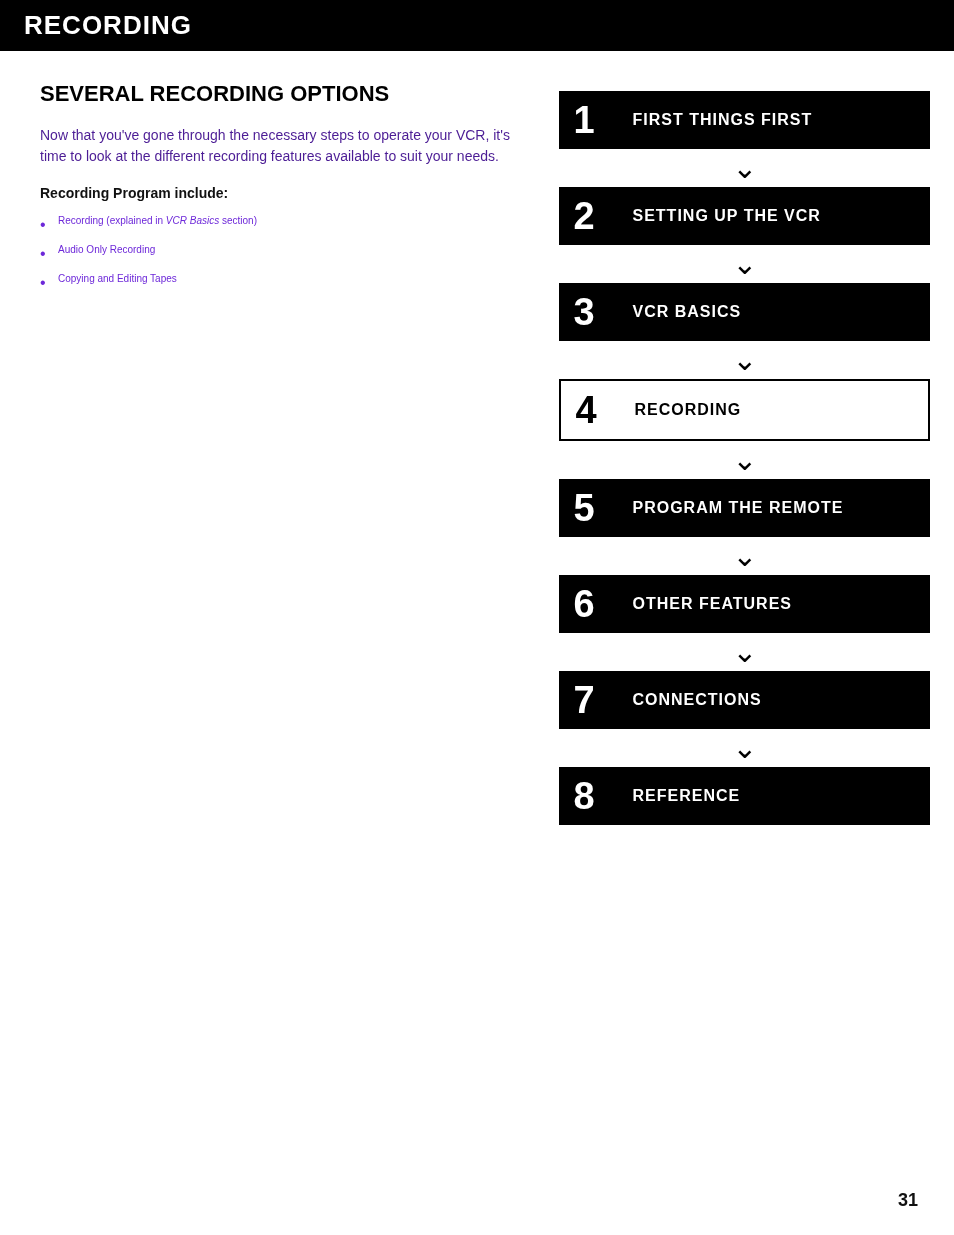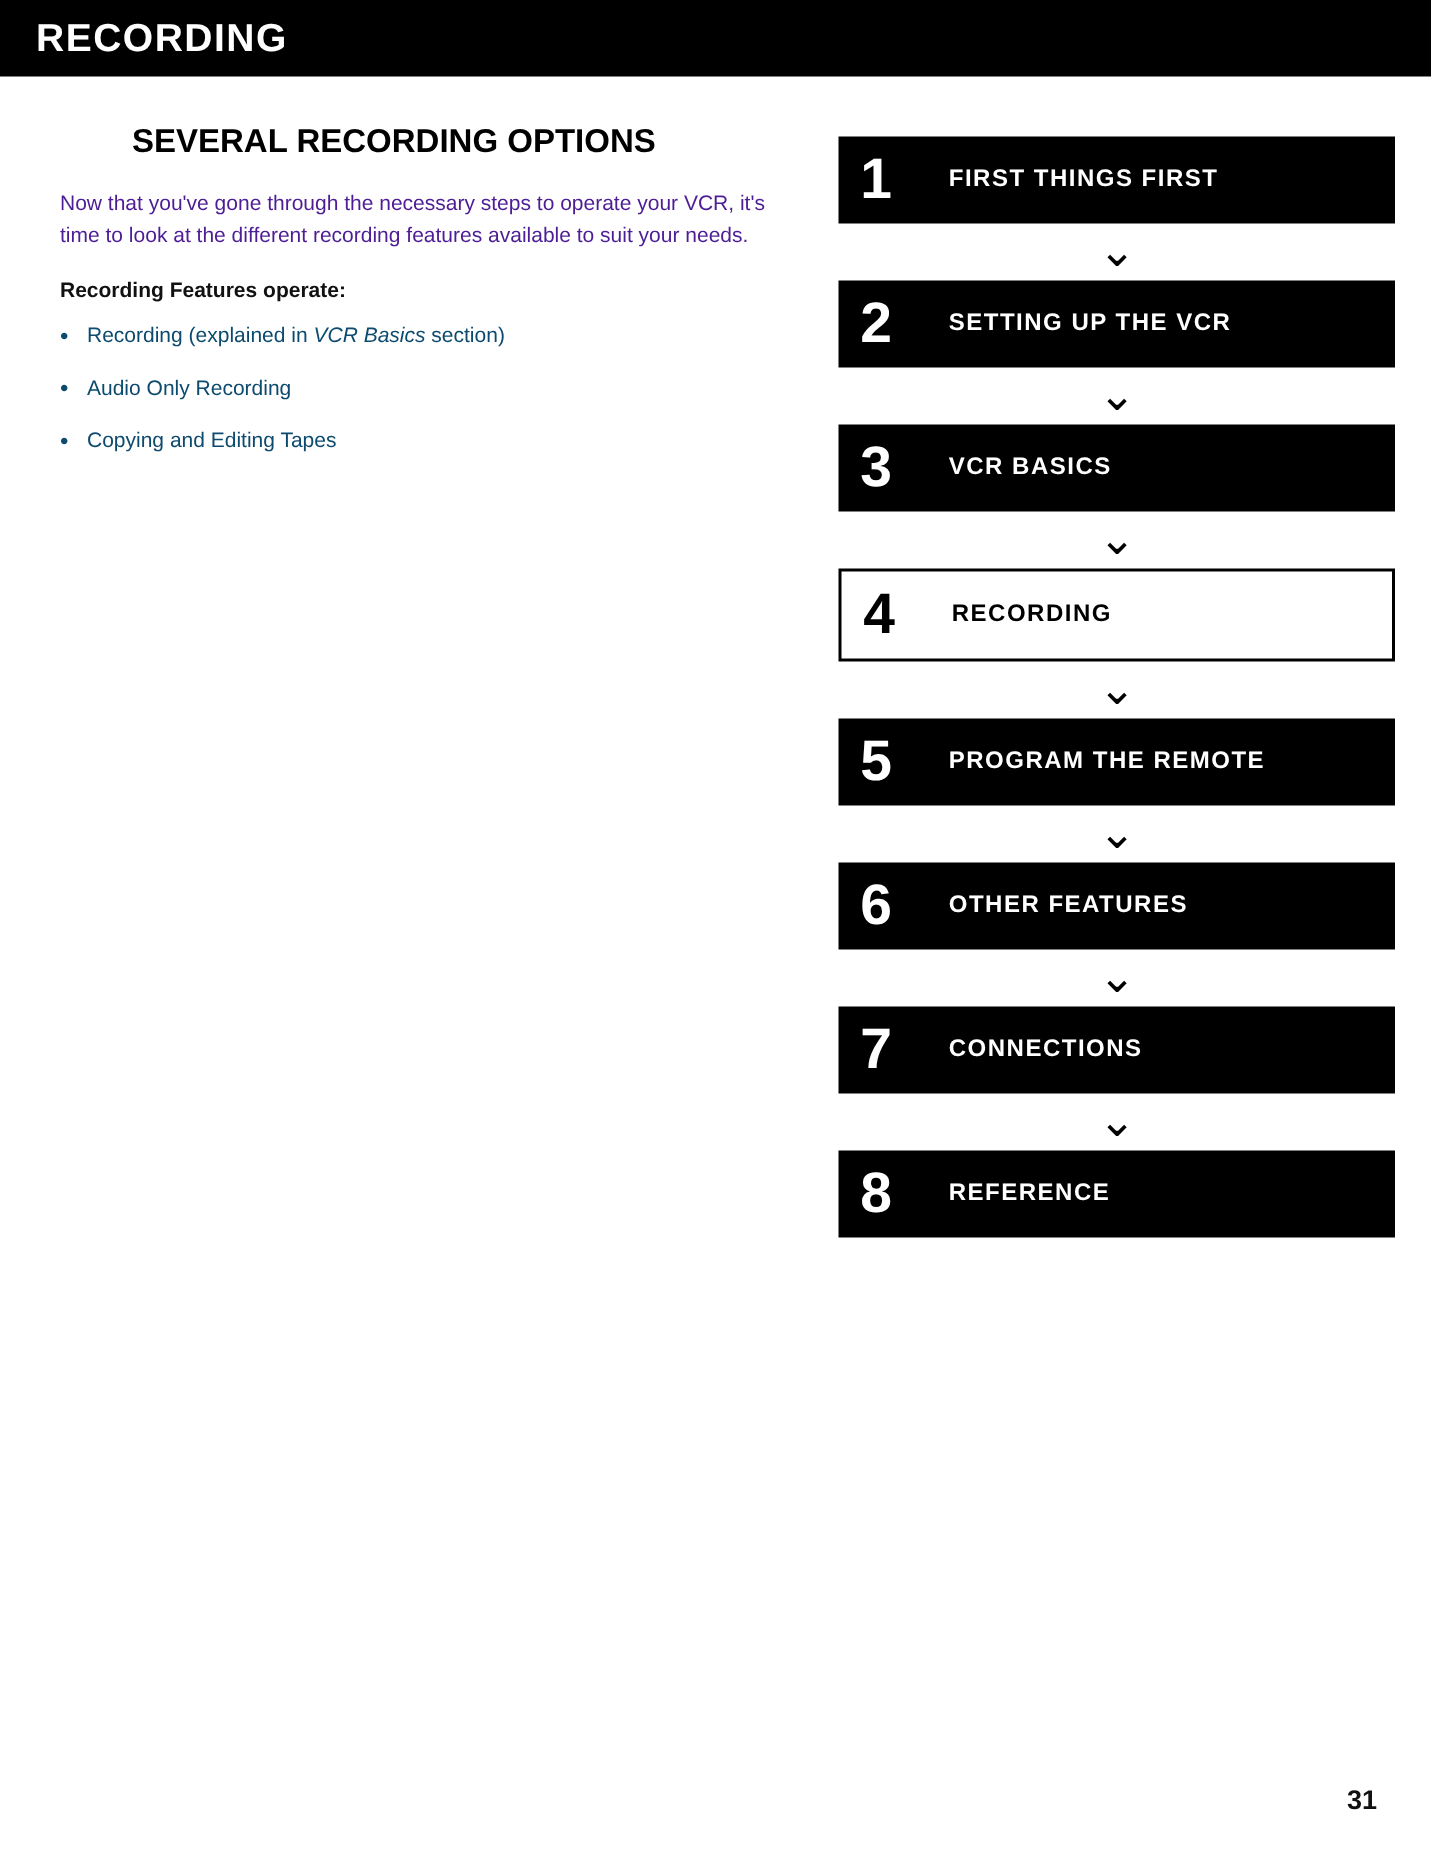--- a/index.html
+++ b/index.html
@@ -40,21 +40,20 @@
       padding-right: 10px;
     }
 
     .section-title {
       font-size: 22px;
       font-weight: 900;
       font-family: Arial Black, Arial, sans-serif;
       text-transform: uppercase;
       margin-bottom: 18px;
       line-height: 1.2;
-      margin-left: 48px;
     }
 
     .intro-text {
       font-size: 14px;
       line-height: 1.5;
       margin-bottom: 18px;
       color: #4c1d95;
     }
 
     .features-label {
@@ -63,26 +62,26 @@
       margin-bottom: 12px;
       color: #111;
     }
 
     .bullet-list {
       list-style: none;
       padding: 0;
     }
 
     .bullet-list li {
-      font-size: 14px;
+      font-size: 10px;
       line-height: 1.5;
       margin-bottom: 14px;
       padding-left: 18px;
       position: relative;
-      color: #0c4a6e;
+      color: #6d28d9;
     }
 
     .bullet-list li::before {
       content: "•";
       position: absolute;
       left: 0;
       top: 0;
       font-size: 16px;
     }
 
@@ -184,21 +183,21 @@
 
 <div class="page-header">
   <span class="page-header-title">RECORDING</span>
 </div>
 
 <div class="page-content">
 
   <div class="left-col">
     <h2 class="section-title">SEVERAL RECORDING OPTIONS</h2>
     <p class="intro-text">Now that you've gone through the necessary steps to operate your VCR, it's time to look at the different recording features available to suit your needs.</p>
-    <p class="features-label">Recording Features operate:</p>
+    <p class="features-label">Recording Program include:</p>
     <ul class="bullet-list">
       <li>Recording (explained in <em>VCR Basics</em> section)</li>
       <li>Audio Only Recording</li>
       <li>Copying and Editing Tapes</li>
     </ul>
   </div>
 
   <div class="right-col">
 
     <div class="nav-item">

